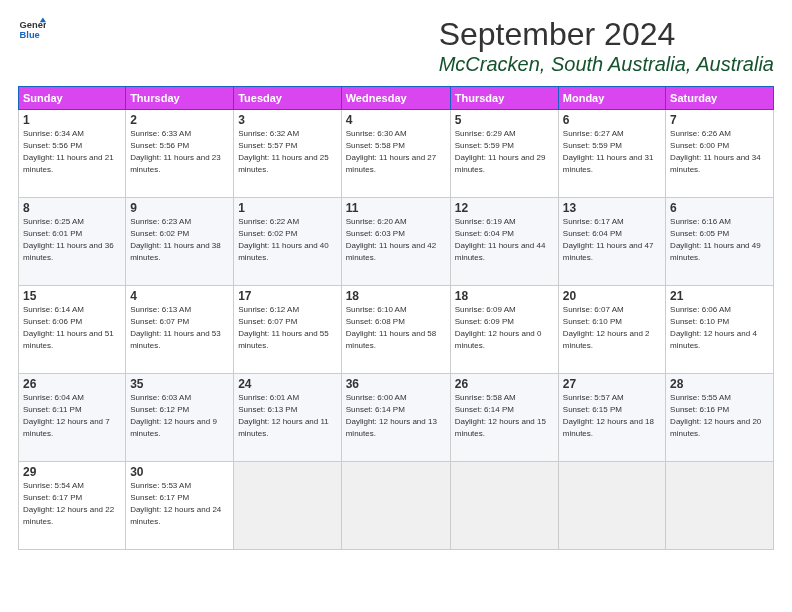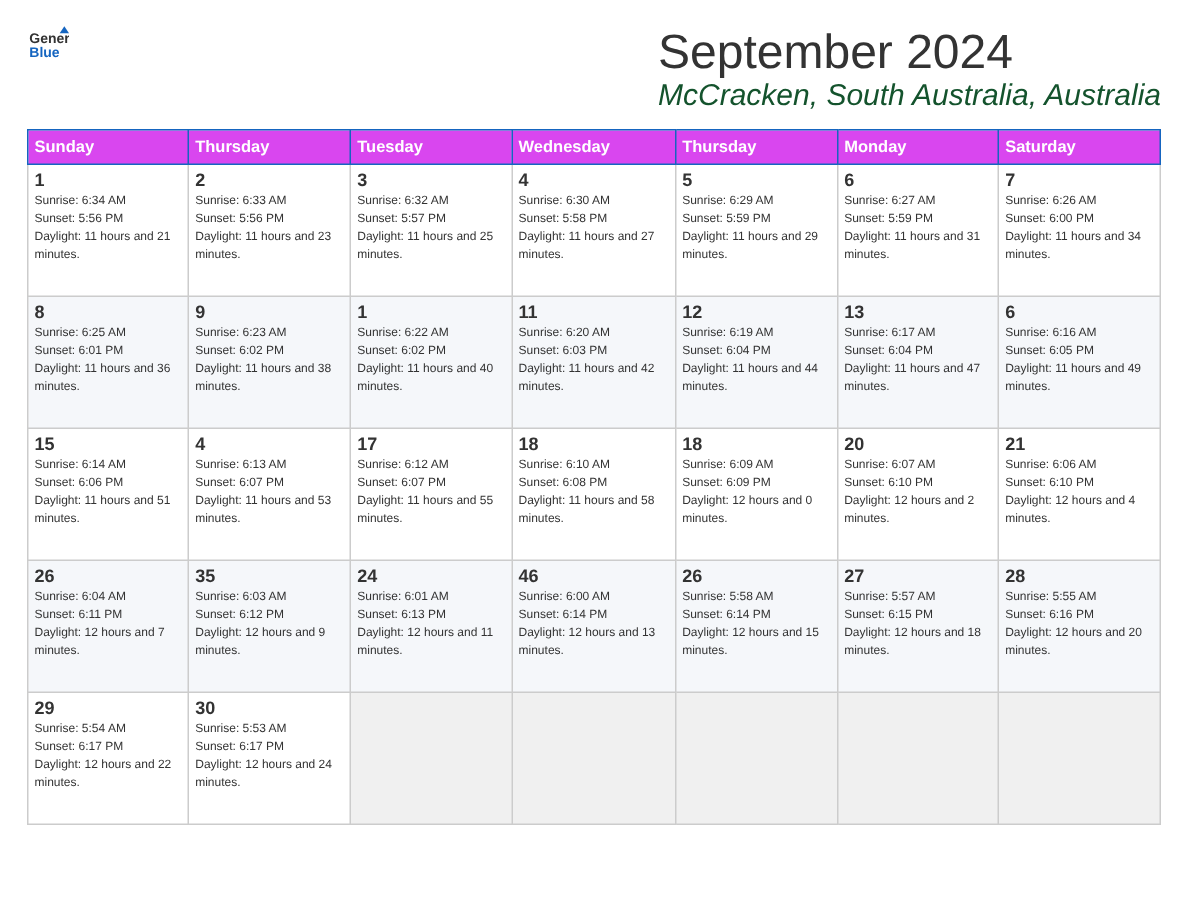--- a/index.html
+++ b/index.html
@@ -212,21 +212,21 @@
           </td>
           <td>
             <span class="day-num">35</span>
             <div class="day-info">Sunrise: 6:03 AM<br>Sunset: 6:12 PM<br>Daylight: 12 hours and 9 minutes.</div>
           </td>
           <td>
             <span class="day-num">24</span>
             <div class="day-info">Sunrise: 6:01 AM<br>Sunset: 6:13 PM<br>Daylight: 12 hours and 11 minutes.</div>
           </td>
           <td>
-            <span class="day-num">46</span>
+            <span class="day-num">36</span>
             <div class="day-info">Sunrise: 6:00 AM<br>Sunset: 6:14 PM<br>Daylight: 12 hours and 13 minutes.</div>
           </td>
           <td>
             <span class="day-num">26</span>
             <div class="day-info">Sunrise: 5:58 AM<br>Sunset: 6:14 PM<br>Daylight: 12 hours and 15 minutes.</div>
           </td>
           <td>
             <span class="day-num">27</span>
             <div class="day-info">Sunrise: 5:57 AM<br>Sunset: 6:15 PM<br>Daylight: 12 hours and 18 minutes.</div>
           </td>

